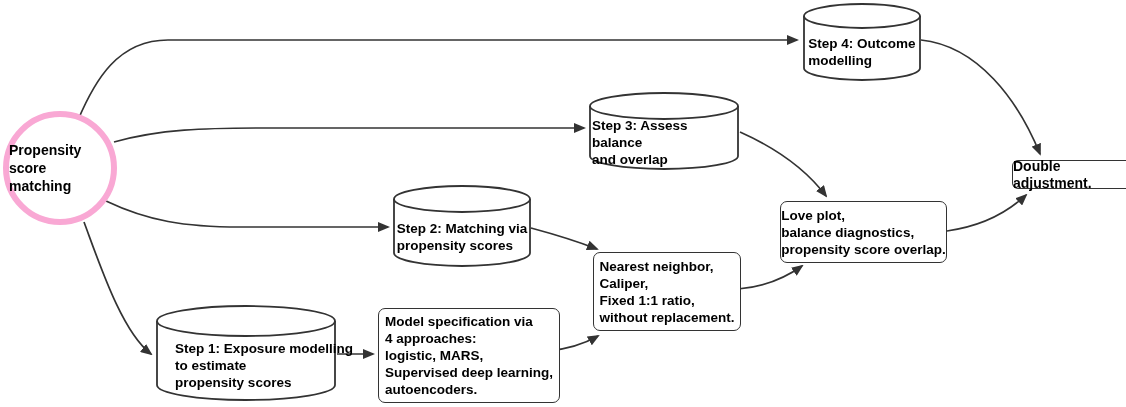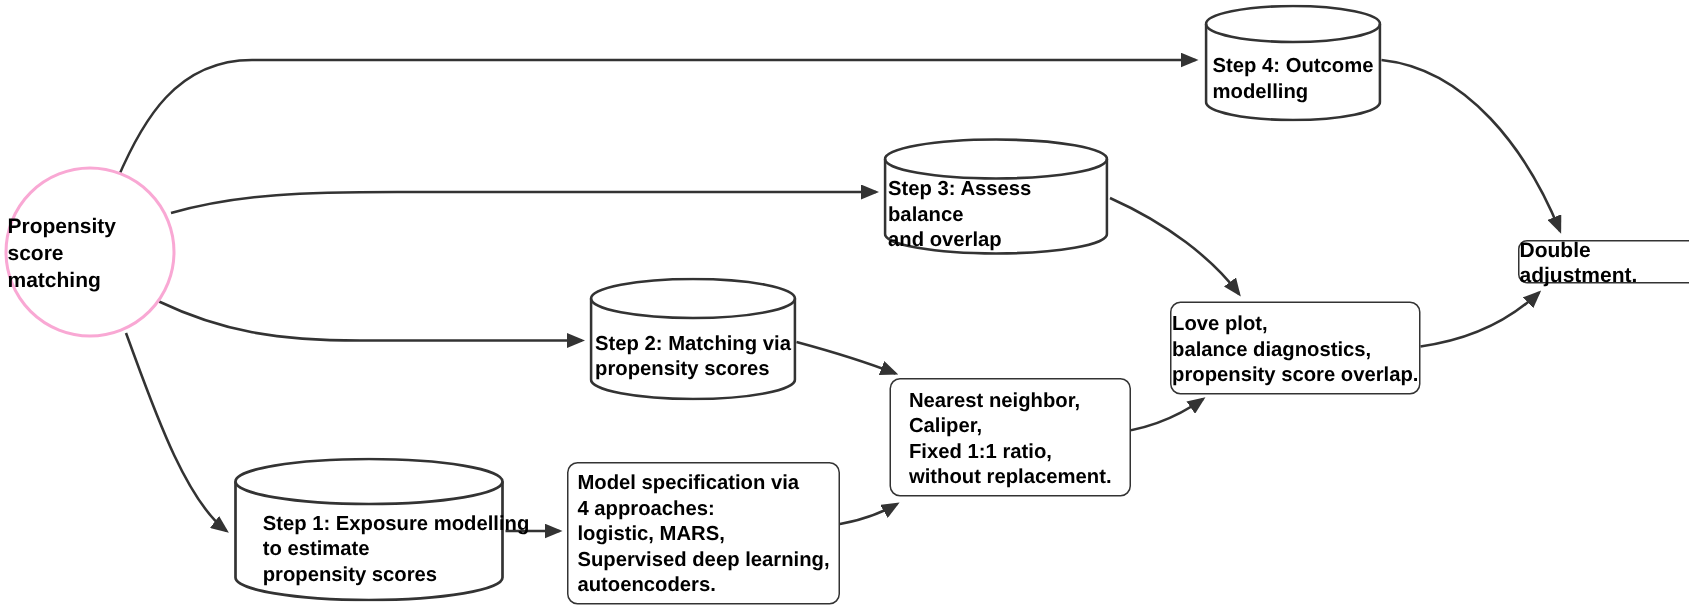--- a/index.html
+++ b/index.html
@@ -20,21 +20,21 @@
   }
   .node { position: absolute; box-sizing: border-box; }
   .label {
     white-space: pre-line;
     font-size: 13.5px;
     line-height: 17px;
     color: #000000;
     font-weight: bold;
   }
   .circle-node {
-    border: 2px solid #f9a8d4;
+    border: 6px solid #f9a8d4;
     border-radius: 50%;
     background: #ffffff;
     display: flex;
     align-items: center;
     justify-content: center;
   }
   .circle-node .label { font-size: 14px; line-height: 18px; }
   .rect-node {
     border: 1.7px solid #333333;
     border-radius: 7px;
@@ -105,21 +105,21 @@
 
   <div class="node cyl-node" style="left:393px; top:185px; width:138px; height:82px;">
     <svg width="138" height="82" viewBox="0 0 138 82">
       <path d="M1,14 L1,68 A68,13 0 0 0 137,68 L137,14 A68,13 0 0 0 1,14 Z" fill="#ffffff" stroke="#333333" stroke-width="1.8"></path>
       <path d="M1,14 A68,13 0 0 0 137,14" fill="none" stroke="#333333" stroke-width="1.8"></path>
     </svg>
     <div class="label" style="top:26px; bottom:4px;">Step 2: Matching via
 propensity scores</div>
   </div>
 
-  <div class="node rect-node" style="left:593px; top:252px; width:161px; height:79px;">
+  <div class="node rect-node" style="left:593px; top:252px; width:148px; height:79px;">
     <div class="label">Nearest neighbor,
 Caliper,
 Fixed 1:1 ratio,
 without replacement.</div>
   </div>
 
   <div class="node cyl-node" style="left:589px; top:92px; width:150px; height:78px;">
     <svg width="150" height="78" viewBox="0 0 150 78">
       <path d="M1,14 L1,64 A74,13 0 0 0 149,64 L149,14 A74,13 0 0 0 1,14 Z" fill="#ffffff" stroke="#333333" stroke-width="1.8"></path>
       <path d="M1,14 A74,13 0 0 0 149,14" fill="none" stroke="#333333" stroke-width="1.8"></path>

